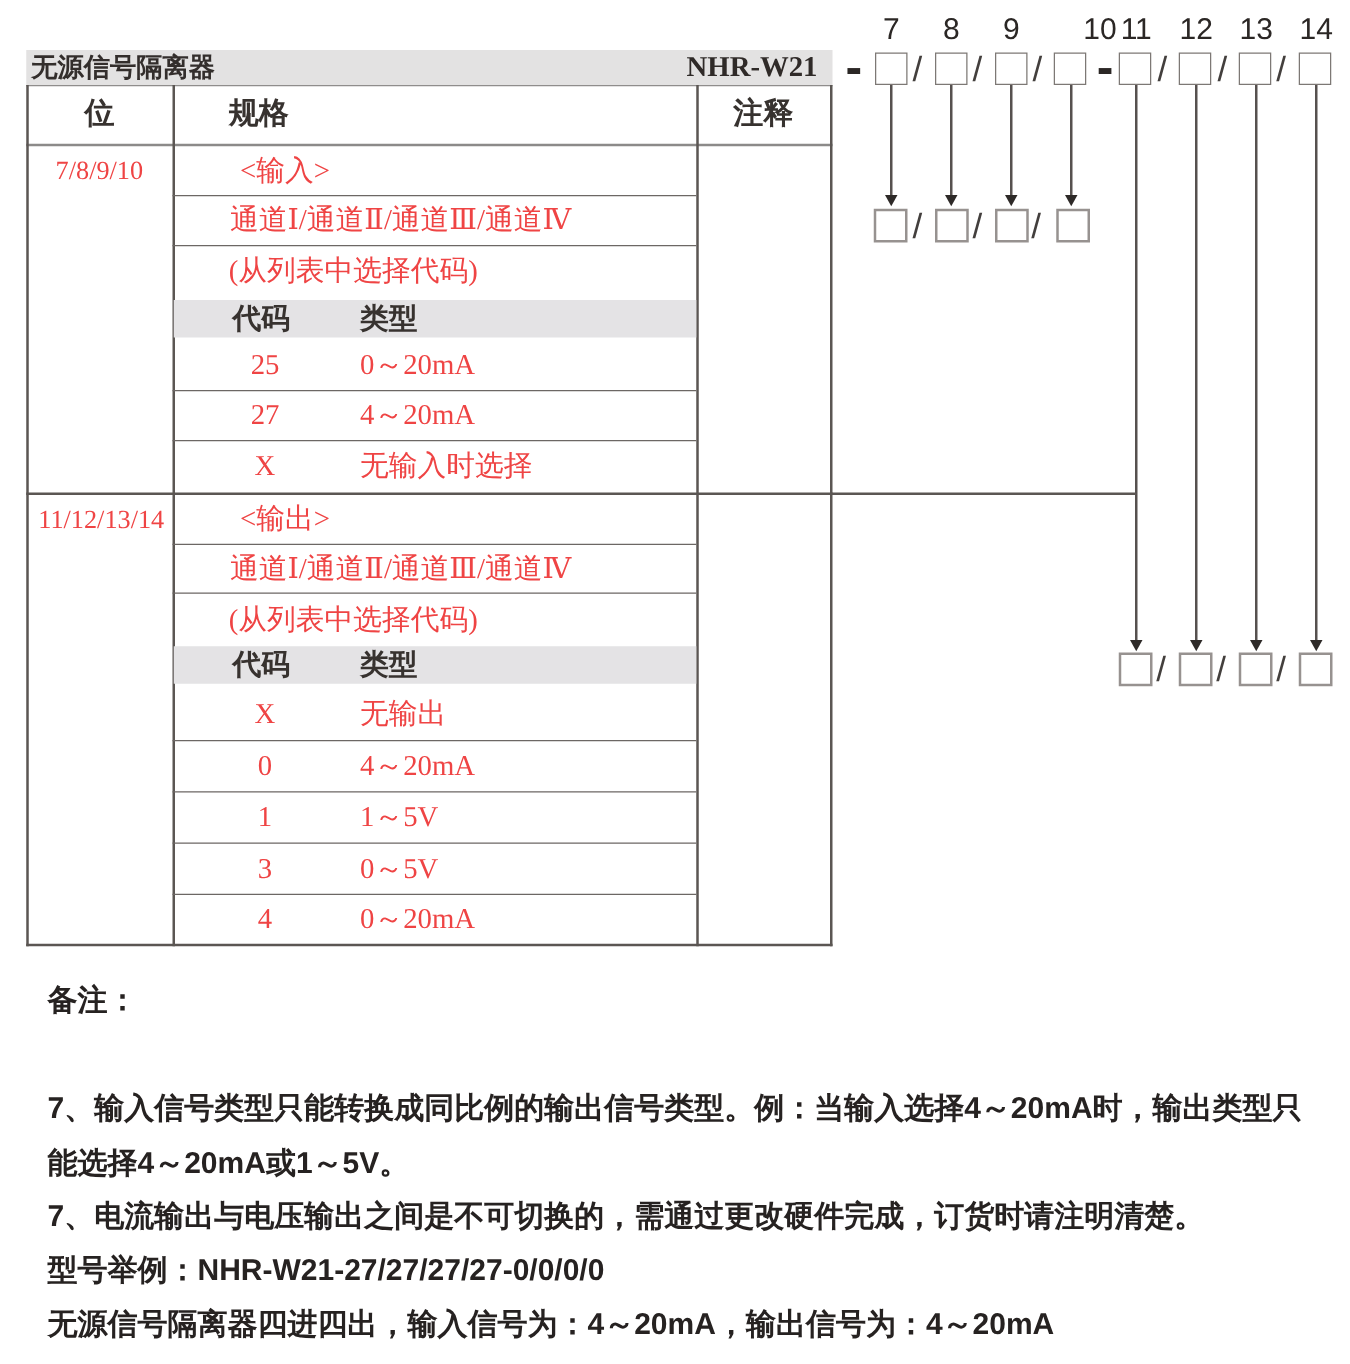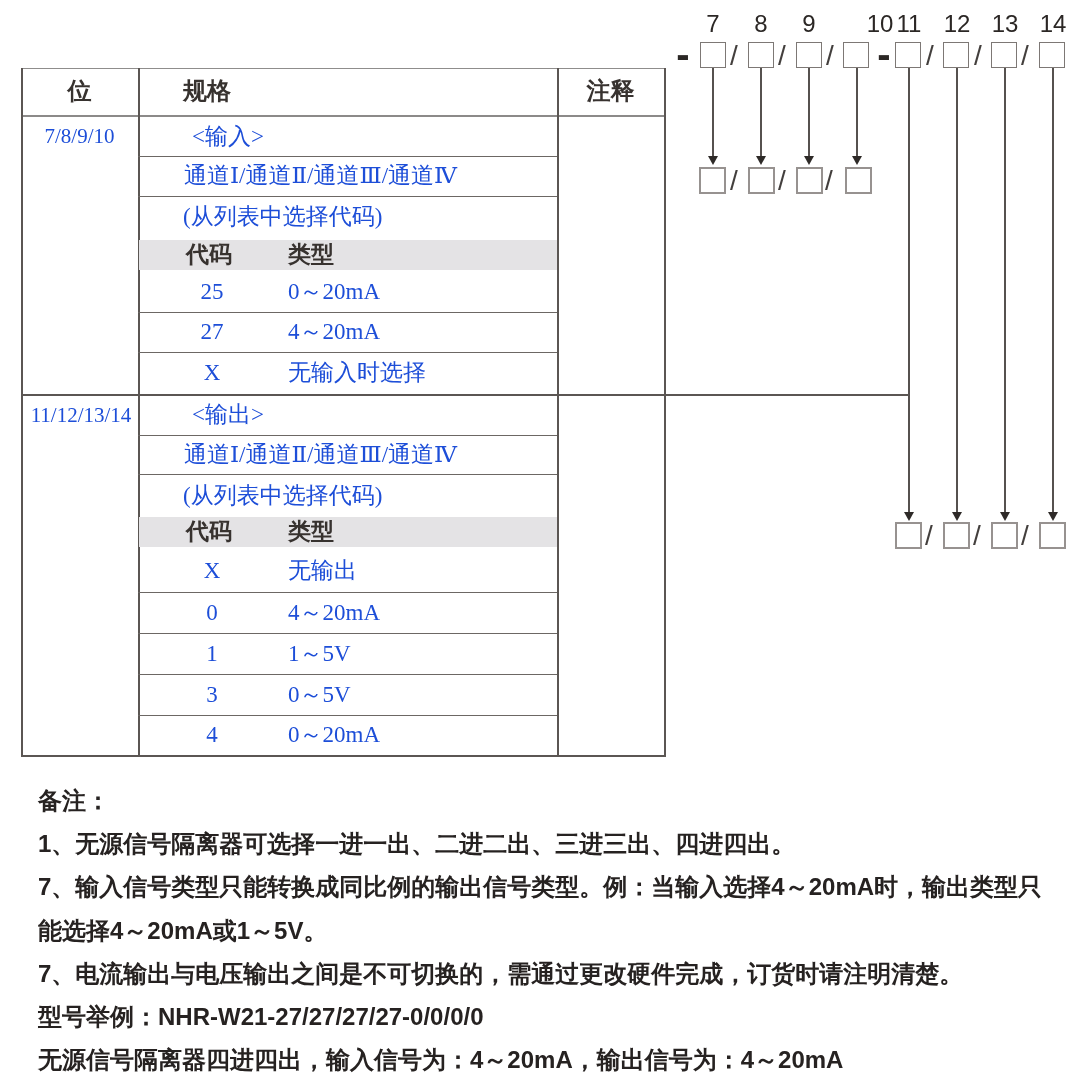--- a/index.html
+++ b/index.html
@@ -8,21 +8,21 @@
   
   .titlebar{position:absolute;left:21px;top:40px;width:645px;height:28px;background:#e3e2e2;
             display:flex;justify-content:space-between;align-items:center;
             padding:0 12px 0 4px;box-sizing:border-box;}
   .titlebar .title{font-size:21px;font-weight:700;color:#332e2c;white-space:nowrap;}
   .titlebar .model{font-size:23px;font-weight:700;color:#2f2a28;white-space:nowrap;}
   .vline{position:absolute;width:1.5px;background:#5b5653;}
   .hline{position:absolute;height:1.5px;background:#5b5653;}
   .hline.minor{height:1px;background:#6c6764;}
   .band{position:absolute;left:139px;width:418px;height:30px;background:#e4e3e5;}
-  .cell{position:absolute;color:#1d4ed8;font-size:23px;white-space:nowrap;}
+  .cell{position:absolute;color:#ef4444;font-size:23px;white-space:nowrap;}
   .cell.bold{font-weight:700;color:#37322f;}
   .cell.center{text-align:center;}
   
   .digit{position:absolute;top:11px;width:40px;height:26px;line-height:26px;text-align:center;
          font-size:24px;color:#2b2725;font-family:"Liberation Sans","DejaVu Sans",sans-serif;}
   .dbox{position:absolute;width:26px;height:26px;box-sizing:border-box;
         border:1.5px solid #7d7875;background:#ffffff;}
   .dbox.target{width:27px;height:27px;border-width:2px;border-color:#979290;}
   .dslash{position:absolute;height:30px;line-height:30px;font-size:28px;color:#433f3d;
           font-family:"Liberation Sans","DejaVu Sans",sans-serif;}
@@ -35,20 +35,24 @@
   
   .note{position:absolute;left:38px;height:30px;line-height:30px;font-size:24px;font-weight:700;
         color:#262221;white-space:nowrap;
         font-family:"Liberation Sans","DejaVu Sans",sans-serif;}
 </style>
 </head>
 <body>
 
 <div class="canvas">
 
+  <div class="titlebar">
+    <span class="title">无源信号隔离器</span>
+    <span class="model">NHR-W21</span>
+  </div>
 
   <div class="hline" style="left:21px;top:68px;width:645px;height:1px;background:#8f8d8c;"></div>
   <div class="hline" style="left:21px;top:115px;width:645px;height:2px;background:#8c8a89;"></div>
   <div class="hline" style="left:21px;top:394px;width:645px;"></div>
   <div class="hline" style="left:21px;top:755px;width:645px;height:2px;"></div>
   <div class="vline" style="left:21px;top:68px;height:689px;"></div>
   <div class="vline" style="left:138px;top:68px;height:689px;"></div>
   <div class="vline" style="left:557px;top:68px;height:689px;"></div>
   <div class="vline" style="left:664px;top:68px;height:689px;"></div>
 
@@ -160,20 +164,19 @@
   <div class="dbox target" style="left:943px;top:522px;"></div>
   <div class="dbox target" style="left:991px;top:522px;"></div>
   <div class="dbox target" style="left:1039px;top:522px;"></div>
   <div class="dslash" style="left:925px;top:521px;">/</div>
   <div class="dslash" style="left:973px;top:521px;">/</div>
   <div class="dslash" style="left:1021px;top:521px;">/</div>
 
   <div class="hline" style="left:665px;top:394px;width:244px;"></div>
 
   <div class="note" style="top:786px;">备注：</div>
-  <div class="note" style="top:829px;">1、无源信号隔离器可选择一进一出、二进二出、三进三出、四进四出。</div>
   <div class="note" style="top:872px;">7、输入信号类型只能转换成同比例的输出信号类型。例：当输入选择4～20mA时，输出类型只</div>
   <div class="note" style="top:916px;">能选择4～20mA或1～5V。</div>
   <div class="note" style="top:959px;">7、电流输出与电压输出之间是不可切换的，需通过更改硬件完成，订货时请注明清楚。</div>
   <div class="note" style="top:1002px;">型号举例：NHR-W21-27/27/27/27-0/0/0/0</div>
   <div class="note" style="top:1045px;">无源信号隔离器四进四出，输入信号为：4～20mA，输出信号为：4～20mA</div>
 
 </div>
 
 </body></html>

